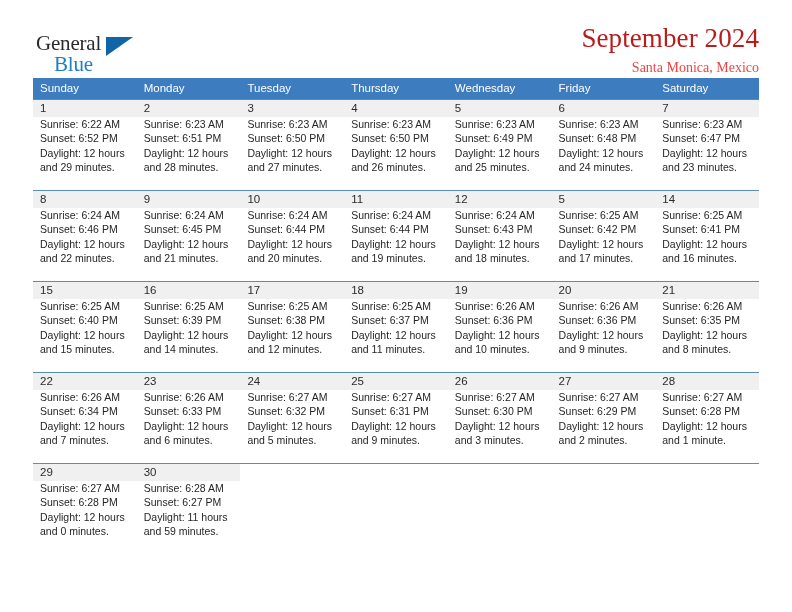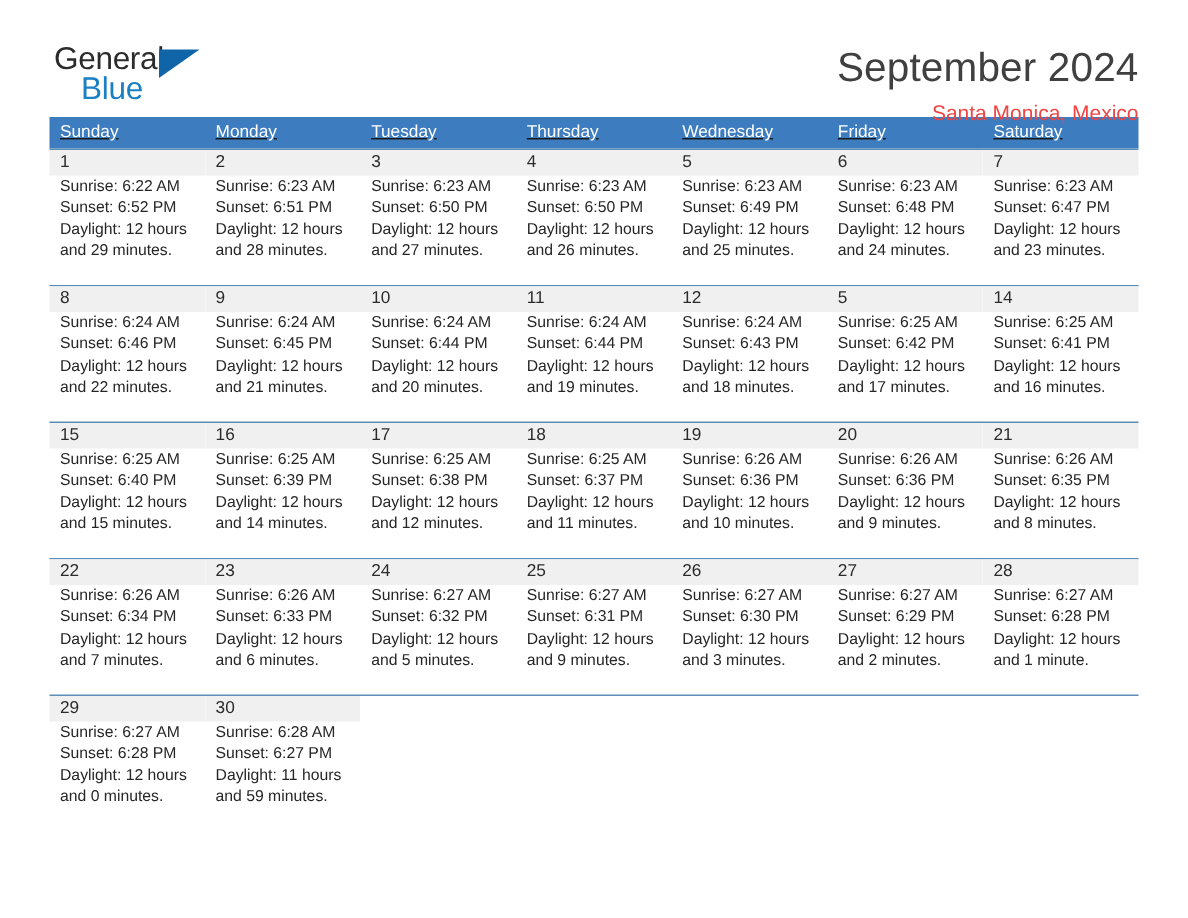--- a/index.html
+++ b/index.html
@@ -16,24 +16,25 @@
   .page {
     position: relative;
     width: 792px;
     height: 612px;
     padding: 0;
   }
 
   
   .top-bar {
     display: flex;
-    align-items: flex-start;
+    align-items: flex-end;
     justify-content: space-between;
     padding: 28px 33px 0 33px;
     height: 78px;
+    font-family: Liberation Serif, serif;
   }
 
   .brand {
     position: relative;
     width: 115px;
     height: 46px;
     padding-left: 3px;
   }
   .brand-general {
     font-size: 21px;
@@ -62,42 +63,41 @@
   }
 
   .title-block {
     text-align: right;
     padding-top: 2px;
   }
   .cal-title {
     font-size: 27px;
     line-height: 31px;
     font-weight: 400;
-    color: #404040;
+    color: #b91c1c;
     letter-spacing: 0.1px;
   }
   .cal-subtitle {
     font-size: 14px;
     line-height: 20px;
     font-weight: 400;
     color: #ef4444;
     margin-top: 4px;
   }
 
   
   .calendar {
     margin: 0 33px;
     width: 726px;
   }
 
   .weekday-row {
     display: grid;
     grid-template-columns: repeat(7, 1fr);
     background: #3d7cbf;
-    text-decoration: underline;
   }
   .weekday-cell {
     color: #ffffff;
     font-size: 11.5px;
     line-height: 21px;
     height: 21px;
     padding: 0 0 0 7px;
     font-weight: 400;
     white-space: nowrap;
     overflow: hidden;

